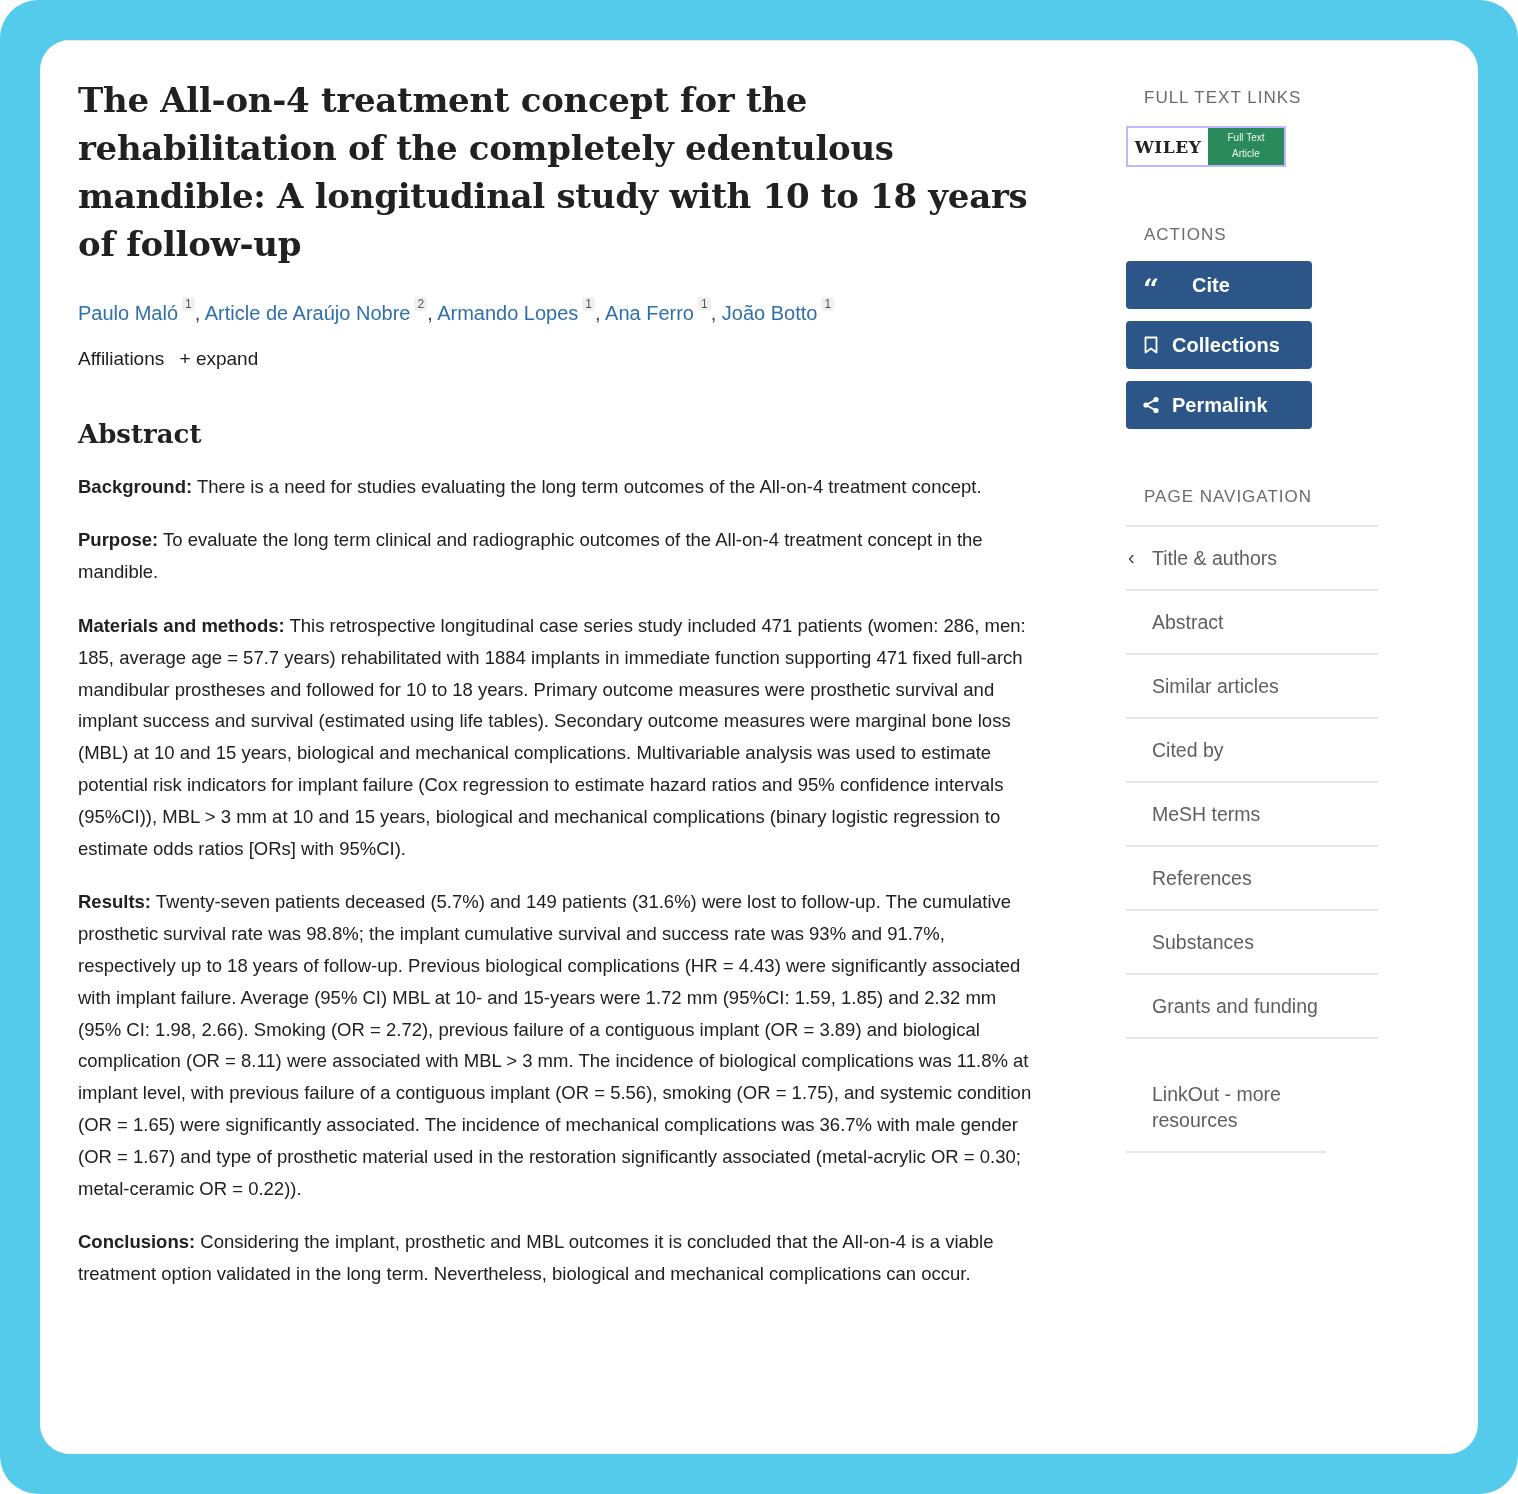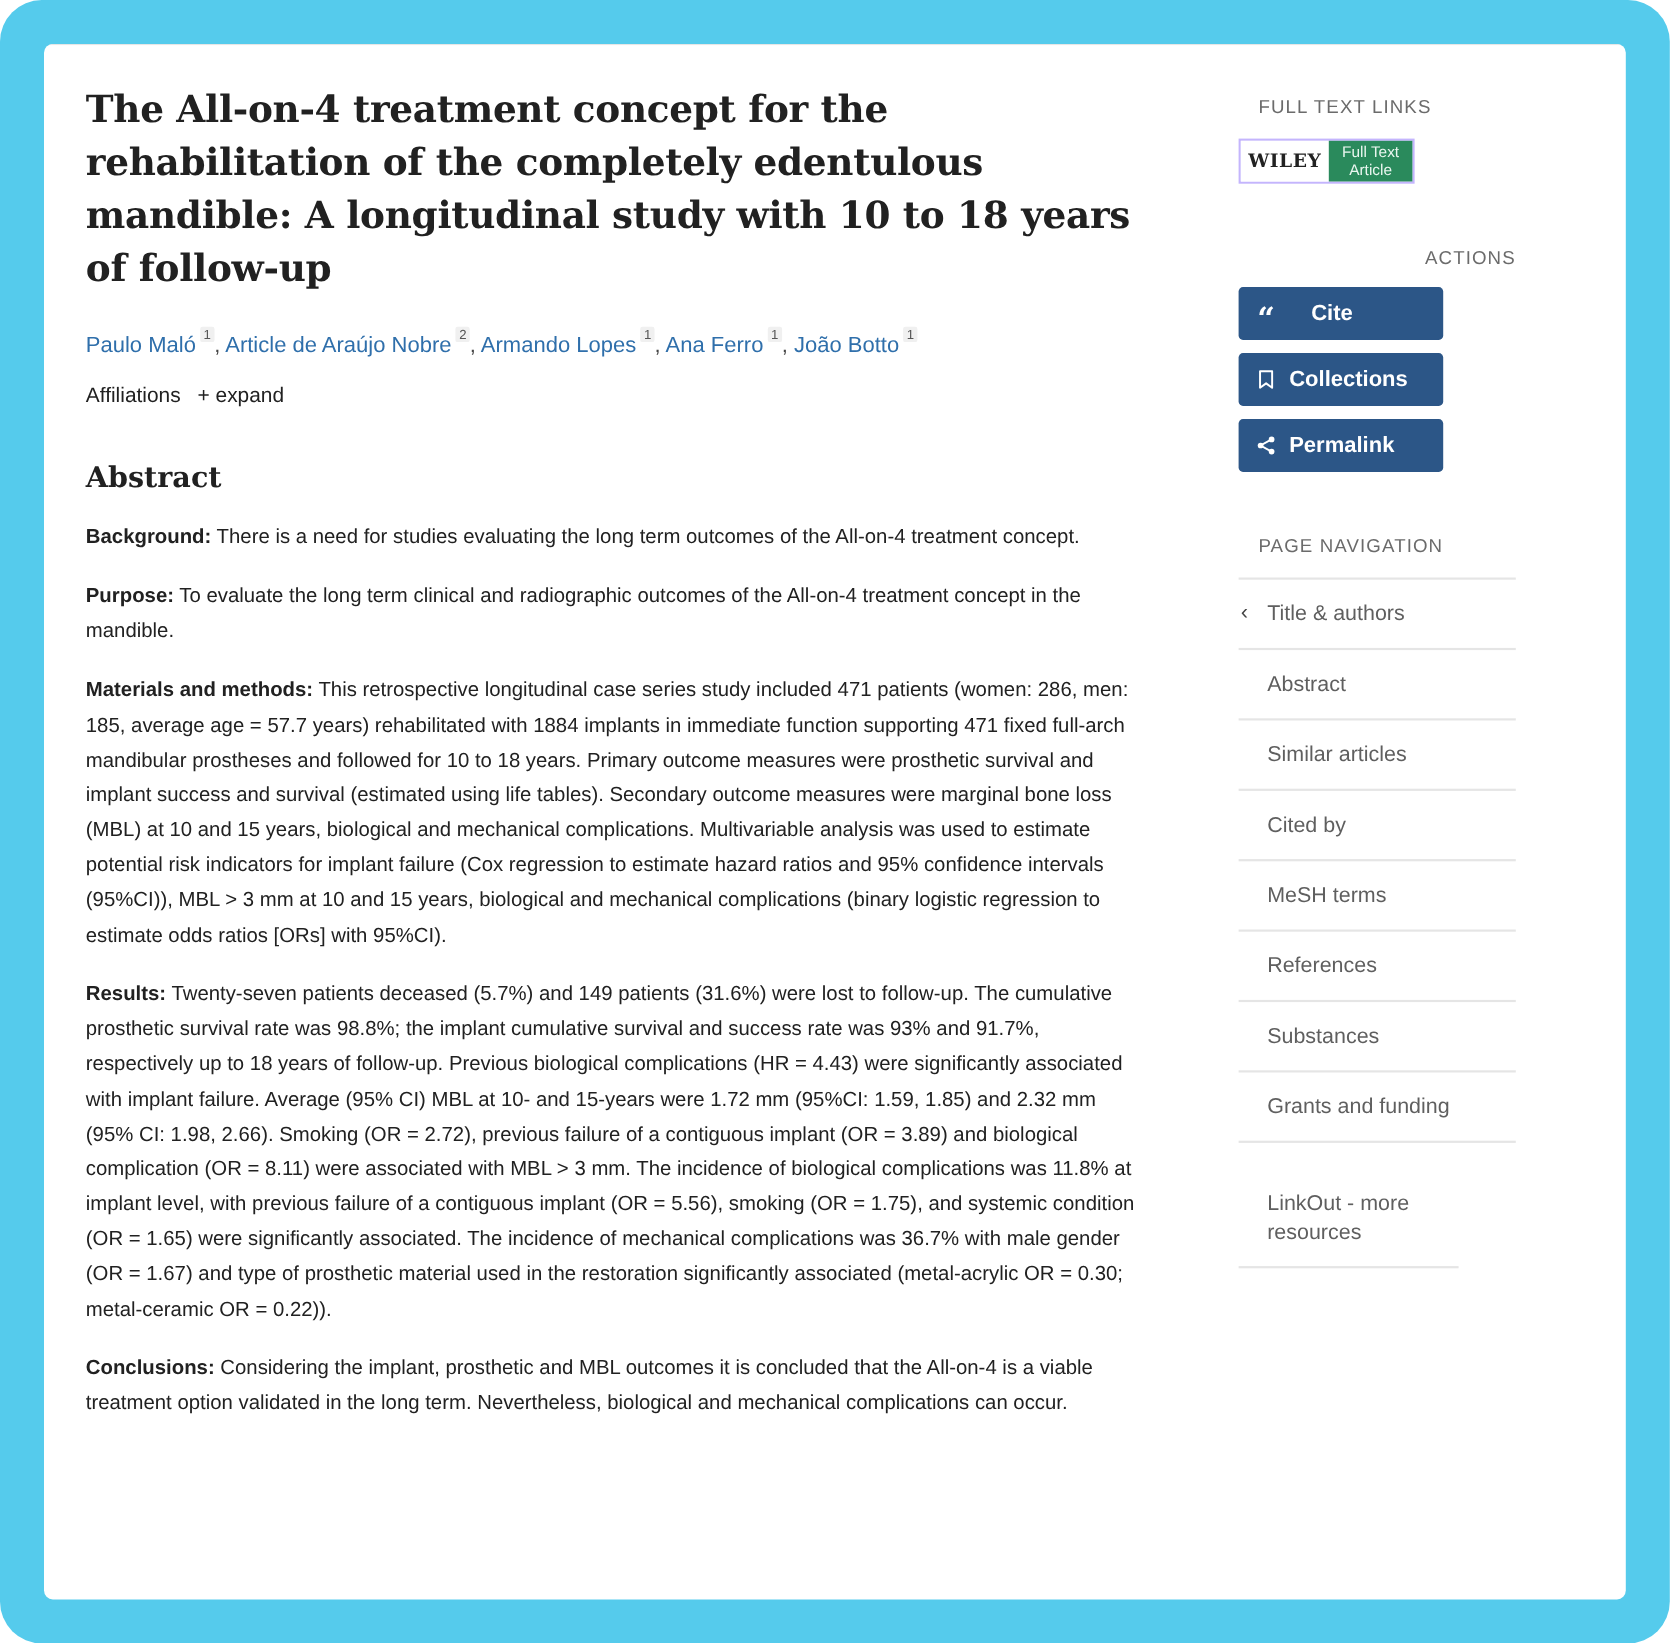--- a/index.html
+++ b/index.html
@@ -4,21 +4,21 @@
 <style>
   * { box-sizing: border-box; margin: 0; padding: 0; }
   html, body { width: 1518px; height: 1494px; overflow: hidden; background: #ffffff; }
   body { font-family: "Liberation Sans", "DejaVu Sans", sans-serif; }
   .frame {
     position: absolute; left: 0; top: 0; width: 1518px; height: 1494px;
     background: #55cbec; border-radius: 38px;
   }
   .page {
     position: absolute; left: 40px; top: 40px; width: 1438px; height: 1414px;
-    background: #ffffff; border-radius: 8px; overflow: hidden;
+    background: #ffffff; border-radius: 30px; overflow: hidden;
   }
   .top-strip {
     position: absolute; left: 0; top: 0; width: 100%; height: 6px;
     border-top: 1px solid #e6e6e6;
   }
   .main { position: absolute; left: 38px; top: 36px; width: 960px; }
   .title {
     font-family: "DejaVu Serif", "Liberation Serif", serif;
     font-weight: bold; font-size: 34px; line-height: 48px; color: #212121;
     letter-spacing: -0.3px;
@@ -46,24 +46,24 @@
   .side { position: absolute; left: 1086px; top: 48px; width: 252px; }
   .side-h { font-size: 17px; letter-spacing: 1px; color: #6b6b6b; text-transform: uppercase; margin-left: 18px; }
   .wiley {
     margin-top: 18px; display: flex; width: 160px; height: 41px; border: 2px solid #c4b5fd;
   }
   .wiley .w1 {
     flex: 0 0 80px; background: #fff; display: flex; align-items: center; justify-content: center;
     font-family: "DejaVu Serif", serif; font-weight: bold; font-size: 17px; color: #222; letter-spacing: 0.5px;
   }
   .wiley .w2 {
-    flex: 1; background: #2a8a5c; color: #e9f6ef; font-size: 14px; line-height: 16px;
+    flex: 1; background: #2a8a5c; color: #e9f6ef; font-size: 10px; line-height: 16px;
     text-align: center; padding-top: 2px;
   }
-  .actions-h { margin-top: 58px; text-align: right; }
+  .actions-h { margin-top: 58px; }
   .btn {
     display: flex; align-items: center; width: 186px; height: 48px; margin-top: 12px;
     background: #2c5687; color: #ffffff; border-radius: 4px; font-weight: bold; font-size: 20px;
     padding-left: 14px; cursor: pointer;
   }
   .btn:first-of-type { margin-top: 16px; }
   .btn .ico { width: 22px; display: inline-flex; justify-content: center; margin-right: 10px; font-size: 20px; }
   .btn.cite .ico { margin-right: 30px; font-family: "DejaVu Serif", serif; font-size: 28px; line-height: 20px; padding-top: 10px; }
   .nav-h { margin-top: 58px; }
   .nav { margin-top: 18px; border-top: 2px solid #e5e5e5; width: 252px; }

